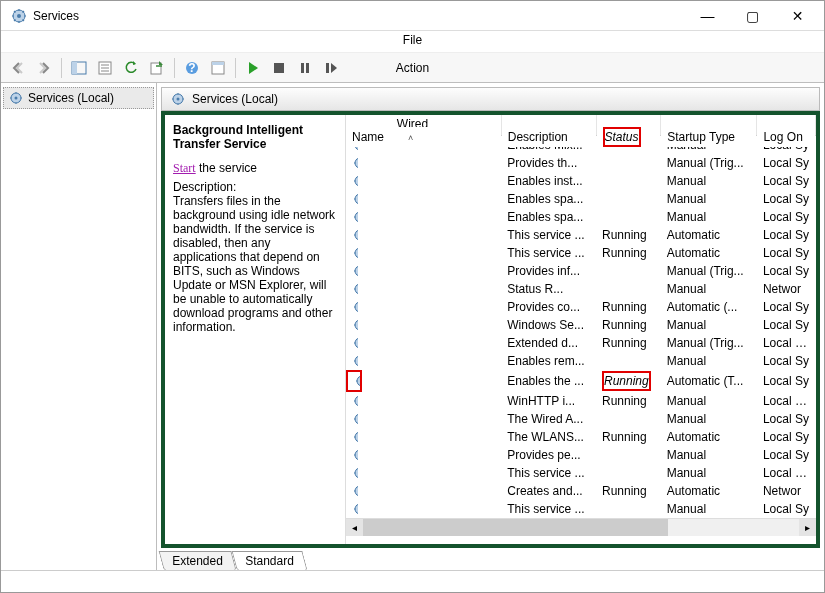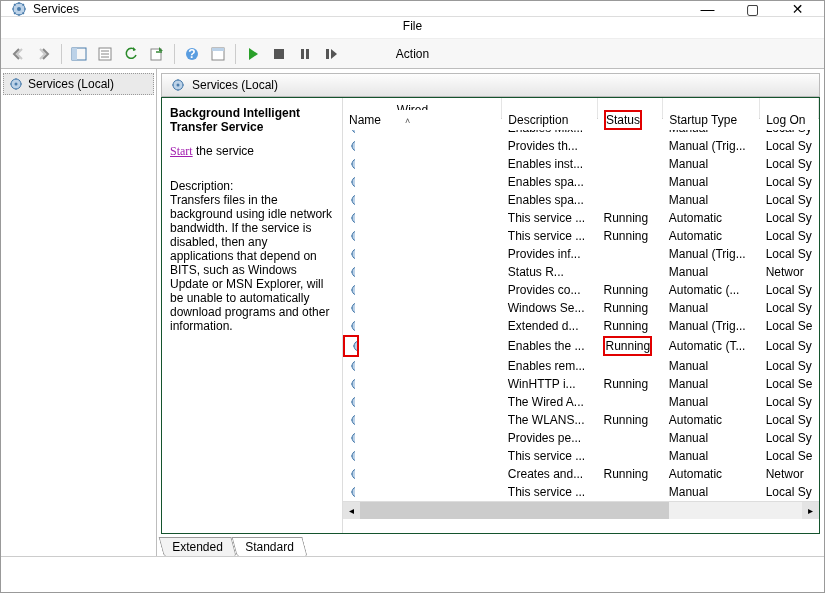--- a/index.html
+++ b/index.html
@@ -1,54 +1,54 @@
 <!DOCTYPE html>
 <html><head>
 <meta charset="utf-8">
 <style>
 * { margin: 0; padding: 0; box-sizing: border-box; font-family: "Segoe UI", Tahoma, sans-serif; font-size: 12px; }
 body { background: #fff; width: 825px; height: 593px; overflow: hidden; border: 1px solid #999; }
-.titlebar { height: 16px; display: flex; align-items: center; padding: 0 4px; border-bottom: 1px solid #ddd; }
+.titlebar { height: 30px; display: flex; align-items: center; padding: 0 4px; border-bottom: 1px solid #ddd; }
 .titlebar .app-icon { width: 16px; height: 16px; margin: 0 6px; }
 .titlebar .title { flex: 1; font-size: 12px; }
 .win-controls { display: flex; }
 .win-controls div { width: 45px; height: 28px; display: flex; align-items: center; justify-content: center; font-size: 14px; font-family: "Segoe UI Symbol", sans-serif; }
 .menubar { height: 22px; display: flex; align-items: center; padding: 2px 6px; gap: 14px; font-size: 12px; border-bottom: 1px solid #eee; flex-direction: column; }
 .toolbar { height: 30px; display: flex; align-items: center; padding: 2px 6px; gap: 4px; border-bottom: 1px solid #bdbdbd; background: #f7f7f7; }
 .toolbar .tb { width: 22px; height: 22px; display: flex; align-items: center; justify-content: center; border: 1px solid transparent; }
 .toolbar .sep { width: 1px; height: 20px; background: #ccc; margin: 0 2px; }
 .tb svg { width: 16px; height: 16px; }
 .body-area { display: flex; height: calc(100% - 30px - 22px - 30px - 22px); }
 .bottombar { height: 22px; border-top: 1px solid #ccc; }
 .left-pane { width: 156px; border-right: 1px solid #bdbdbd; padding: 4px 2px; }
 .left-item { display: flex; align-items: center; gap: 4px; padding: 2px 4px; background: #eaeaea; border: 1px dotted #999; }
 .gear { width: 16px; height: 16px; }
 .right-pane { flex: 1; display: flex; flex-direction: column; overflow: hidden; }
 .right-header { height: 24px; background: linear-gradient(#fdfdfd,#e6e6e6); border: 1px solid #bbb; margin: 4px 4px 0 4px; display: flex; align-items: center; gap: 6px; padding: 0 8px; }
-.right-content { flex: 1; display: flex; border: 1px solid #14532d; margin: 0 4px; overflow: hidden; }
+.right-content { flex: 1; display: flex; border: 4px solid #14532d; margin: 0 4px; overflow: hidden; }
 .detail-pane { width: 180px; padding: 8px 8px; }
 .detail-pane h3 { font-size: 12px; font-weight: bold; margin-bottom: 10px; }
 .detail-pane a { color: #a21caf; text-decoration: underline; font-family: Liberation Serif, serif; }
-.detail-pane .desc-label { margin-top: 20px; }
+.detail-pane .desc-label { margin-top: 4px; }
 .table-pane { flex: 1; overflow: auto; position: relative; border-left: 1px solid #ddd; }
 table { border-collapse: collapse; width: 100%; }
 th { text-align: left; font-weight: normal; padding: 3px 6px; background: #fff; border-right: 1px solid #e5e5e5; border-bottom: 1px solid #d0d0d0; position: sticky; top: 12px; white-space: nowrap; }
 td { padding: 1px 6px; white-space: nowrap; overflow: hidden; text-overflow: ellipsis; max-width: 0; }
 td.name-cell { display: flex; align-items: center; gap: 4px; }
 td.name-cell .gear { flex-shrink: 0; }
 .col-name { width: 175px; }
 .col-desc { width: 100px; }
 .col-status { width: 68px; }
 .col-start { width: 100px; }
 .col-logon { width: 60px; }
 .tabs { height: 22px; display: flex; align-items: flex-end; padding-left: 4px; gap: 0; }
 .tab { padding: 2px 10px 2px 10px; border: 1px solid #999; border-bottom: none; background: #f3f3f3; border-radius: 0 0 3px 3px; transform: skewX(15deg); font-size: 12px; }
 .tab span { display: inline-block; transform: skewX(-15deg); }
 .tab.active { background: #fff; }
-.status-highlight { border: 2px solid #e10000; padding: 1px 0 !important; }
+.status-highlight { border: 2px solid #e10000; padding: 1px 0 !important; font-style: italic; }
 .name-highlight-box { border: 2px solid #e10000; }
 .sort-arrow { font-size: 9px; color: #555; margin-left: 24px; }
 .hscroll { height: 17px; background: #f0f0f0; display: flex; align-items: center; border-top: 1px solid #ddd; }
 .hscroll .arrow { width: 17px; height: 17px; background: #e4e4e4; display: flex; align-items: center; justify-content: center; font-size: 10px; }
 .hscroll .track { flex: 1; background: #f0f0f0; height: 17px; position: relative; }
 .hscroll .thumb { position: absolute; left: 0; width: 70%; height: 17px; background: #ccc; }
 </style>
 </head>
 <body>
 
@@ -353,43 +353,43 @@
                     <circle cx="8" cy="8" r="1.5" fill="#4a7cab"></circle>
                     <path d="M8 2v1.5M8 12.5V14M2 8h1.5M12.5 8H14M4 4l1 1M11 11l1 1M4 12l1-1M11 5l1-1" stroke="#4a7cab"></path>
                   </svg>
                 </td>
                 <td>Extended d...</td>
                 <td>Running</td>
                 <td>Manual (Trig...</td>
                 <td>Local Se</td>
               </tr>
               <tr>
+                <td class="name-cell">
+                  <svg class="gear" viewBox="0 0 16 16">
+                    <circle cx="8" cy="8" r="5" fill="#bcd2e8" stroke="#4a7cab"></circle>
+                    <circle cx="8" cy="8" r="1.5" fill="#4a7cab"></circle>
+                    <path d="M8 2v1.5M8 12.5V14M2 8h1.5M12.5 8H14M4 4l1 1M11 11l1 1M4 12l1-1M11 5l1-1" stroke="#4a7cab"></path>
+                  </svg>
+                </td>
+                <td>Enables rem...</td>
+                <td></td>
+                <td>Manual</td>
+                <td>Local Sy</td>
+              </tr>
+              <tr>
                 <td class="name-cell name-highlight-box">
                   <svg class="gear" viewBox="0 0 16 16">
                     <circle cx="8" cy="8" r="5" fill="#bcd2e8" stroke="#4a7cab"></circle>
                     <circle cx="8" cy="8" r="1.5" fill="#4a7cab"></circle>
                     <path d="M8 2v1.5M8 12.5V14M2 8h1.5M12.5 8H14M4 4l1 1M11 11l1 1M4 12l1-1M11 5l1-1" stroke="#4a7cab"></path>
                   </svg>
                 </td>
                 <td>Enables the ...</td>
                 <td><span class="status-highlight">Running</span></td>
                 <td>Automatic (T...</td>
-                <td>Local Sy</td>
-              </tr>
-              <tr>
-                <td class="name-cell">
-                  <svg class="gear" viewBox="0 0 16 16">
-                    <circle cx="8" cy="8" r="5" fill="#bcd2e8" stroke="#4a7cab"></circle>
-                    <circle cx="8" cy="8" r="1.5" fill="#4a7cab"></circle>
-                    <path d="M8 2v1.5M8 12.5V14M2 8h1.5M12.5 8H14M4 4l1 1M11 11l1 1M4 12l1-1M11 5l1-1" stroke="#4a7cab"></path>
-                  </svg>
-                </td>
-                <td>Enables rem...</td>
-                <td></td>
-                <td>Manual</td>
                 <td>Local Sy</td>
               </tr>
               <tr>
                 <td class="name-cell">
                   <svg class="gear" viewBox="0 0 16 16">
                     <circle cx="8" cy="8" r="5" fill="#bcd2e8" stroke="#4a7cab"></circle>
                     <circle cx="8" cy="8" r="1.5" fill="#4a7cab"></circle>
                     <path d="M8 2v1.5M8 12.5V14M2 8h1.5M12.5 8H14M4 4l1 1M11 11l1 1M4 12l1-1M11 5l1-1" stroke="#4a7cab"></path>
                   </svg>
                 </td>

